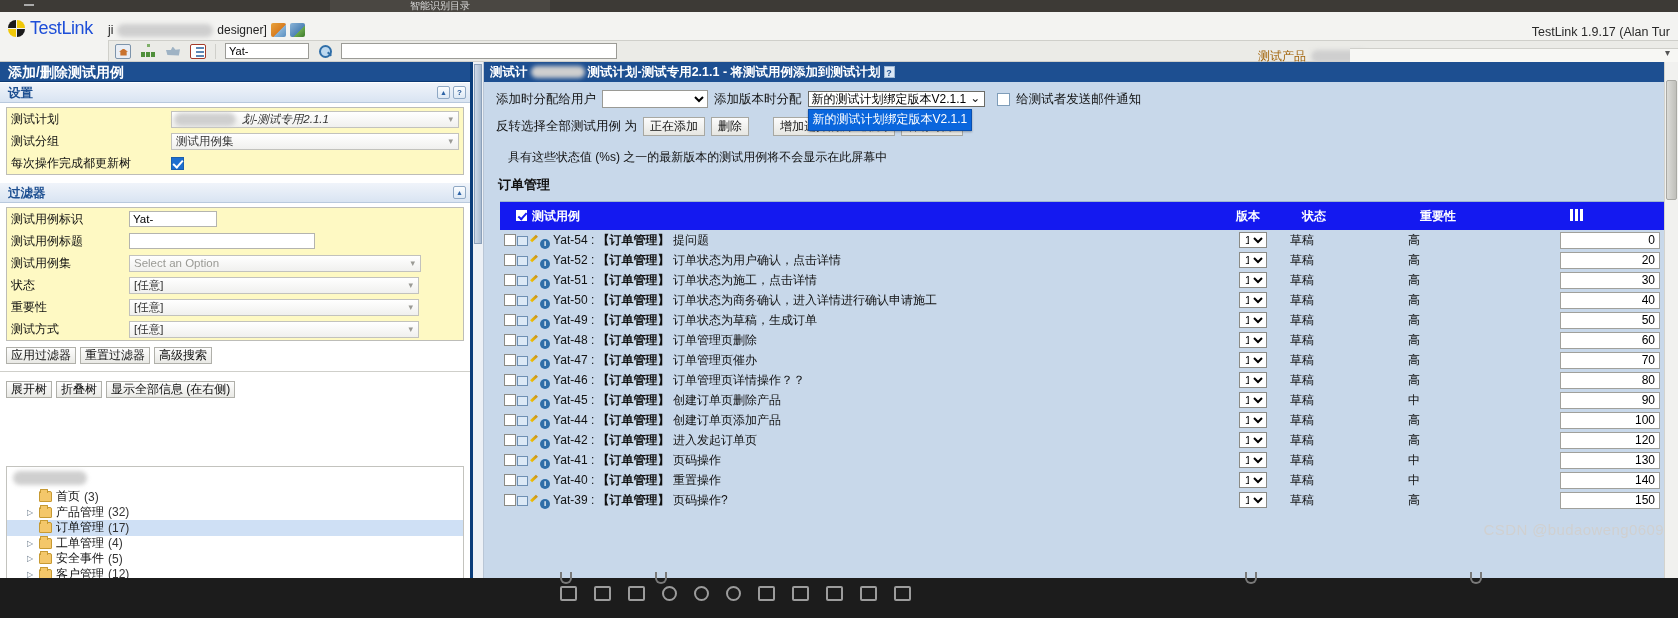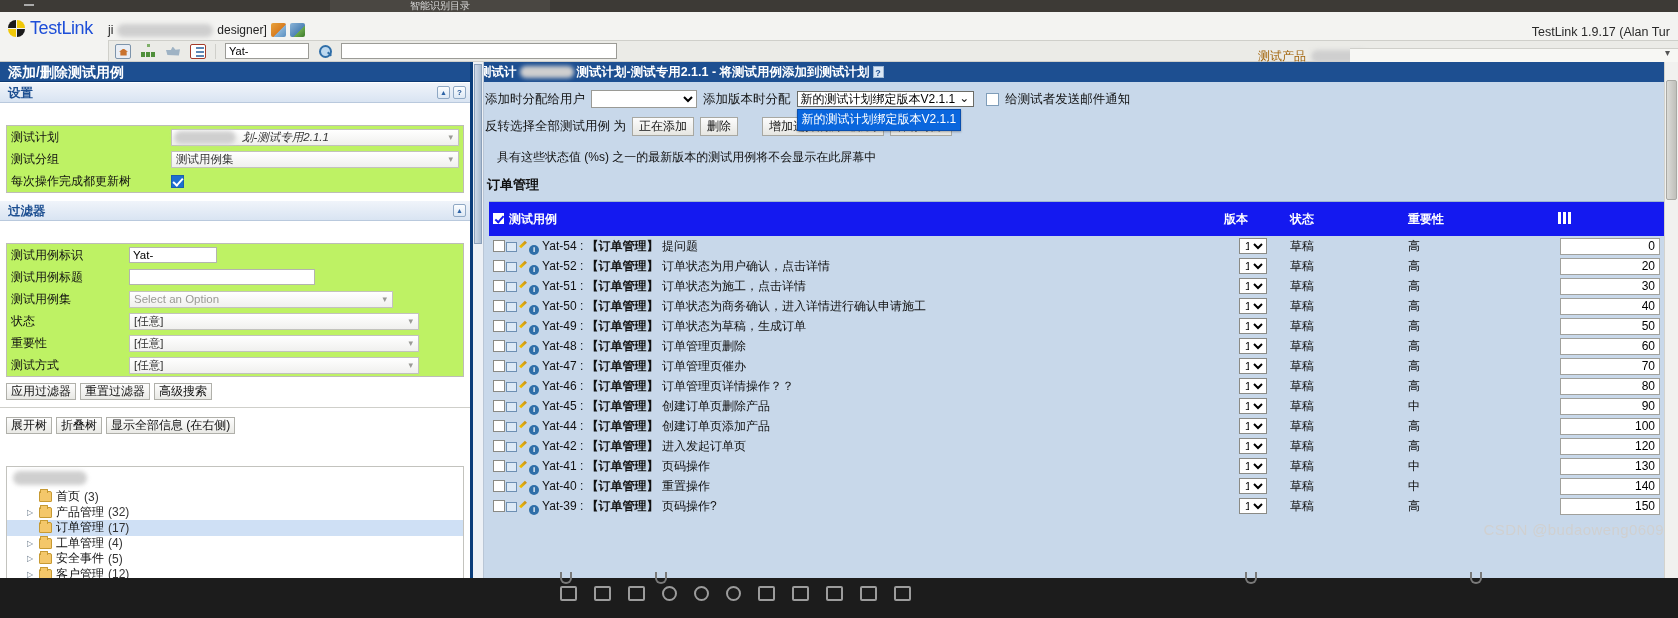--- a/index.html
+++ b/index.html
@@ -102,21 +102,21 @@
     border-top:1px solid #fff; border-bottom:1px solid #b9c9dd;
     font-weight:bold; font-size:12.5px; color:#1d4f91; line-height:21px; padding:0 8px;
   }
   .sec-btns { position:absolute; right:4px; top:3px; display:flex; gap:3px; }
   .sec-btn {
     width:13px; height:13px; border:1px solid #8fa8c4; background:linear-gradient(#fbfdff,#dde8f4);
     border-radius:2px; font-size:8px; line-height:11px; text-align:center; color:#1d4f91;
   }
   .caret-up:after { content:"\25B2"; font-size:7px; color:#2d63a6; }
 
-  .form-box { margin:22px 6px 0 6px; border:1px solid #bdbdb8; background:#bef264; }
+  .form-box { margin:4px 6px 0 6px; border:1px solid #bdbdb8; background:#fef9c3; }
   .frow { display:flex; align-items:center; height:22px; padding:0 4px; }
   .flabel { width:160px; font-size:12px; color:#111; flex:0 0 auto; }
   .fctl { flex:1 1 auto; }
   select.mock, .mock-select {
     width:100%; height:17px; font-size:11.5px; color:#333;
     border:1px solid #c2c2bd; background:linear-gradient(#ffffff,#f0f0ee);
     font-family:"Liberation Sans", sans-serif; padding:0 4px; position:relative;
   }
   .mock-select { line-height:15px; }
   .mock-select:after { content:"\25BE"; position:absolute; right:5px; top:0; color:#9a9a95; font-size:9px; }
@@ -196,21 +196,21 @@
     border:1px solid #a8a8a2; padding:1px 6px; height:19px; line-height:15px; white-space:nowrap;
   }
   .note-line { font-size:12px; color:#111; padding:4px 0 8px 12px; }
   .grp-title { font-size:13px; font-weight:bold; color:#111; padding:2px 0 7px 2px; }
 
   
   #tbl-frame { margin:0 4px 0 4px; border-top:1px solid #9fb6cf; }
   table.tc { width:100%; border-collapse:collapse; font-size:12px; }
   table.tc thead th {
     background:#1419f0; color:#fff; font-weight:bold; font-size:12px;
-    height:34px; text-align:left; padding:0 4px; white-space:nowrap;
+    height:28px; text-align:left; padding:0 16px; white-space:nowrap;
   }
   table.tc tbody td { height:20px; padding:0 4px; color:#111; white-space:nowrap; vertical-align:middle; }
   .c-name { width:auto; }
   .c-ver { width:66px; text-align:center; }
   .c-sta { width:118px; }
   .c-imp { width:150px; }
   .c-ord { width:110px; text-align:right; }
   .hdr-cb { display:inline-block; width:11px; height:11px; border:1px solid #fff; background:#fff; position:relative; vertical-align:-1px; margin-right:5px; }
   .hdr-cb:after { content:""; position:absolute; left:3px; top:0px; width:3px; height:7px; border:solid #1419f0; border-width:0 2px 2px 0; transform:rotate(42deg); }
   .bars-ico { display:inline-block; width:14px; height:12px;
@@ -371,21 +371,21 @@
       </div>
       <div class="frow">
         <span class="flabel" style="width:118px">测试用例标题</span>
         <span class="fctl">
           <input class="mock-text" style="width: 186px;" value="">
         </span>
       </div>
       <div class="frow">
         <span class="flabel" style="width:118px">测试用例集</span>
         <span class="fctl">
-          <span class="mock-select grey" style="display:block;width:264px">Select an Option</span>
+          <span class="mock-select grey" style="display:block;width:292px">Select an Option</span>
         </span>
       </div>
       <div class="frow">
         <span class="flabel" style="width:118px">状态</span>
         <span class="fctl">
           <span class="mock-select" style="display:block;width:290px">[任意]</span>
         </span>
       </div>
       <div class="frow">
         <span class="flabel" style="width:118px">重要性</span>
@@ -454,21 +454,21 @@
       </div>
 
     </div>
   </div>
 
   <div id="right-panel">
     <div class="vscroll-inner">
       <div class="thumb"></div>
     </div>
 
-    <div style="">
+    <div style="margin-left:11px;">
       <div id="right-title">
         <span>测试计</span>
         <span class="blur-chip" style="width:54px;height:12px;"></span>
         <span>测试计划-测试专用2.1.1 - 将测试用例添加到测试计划</span>
         <span class="help-ico">?</span>
       </div>
 
       <div id="right-body">
 
         <div class="ctl-line">

